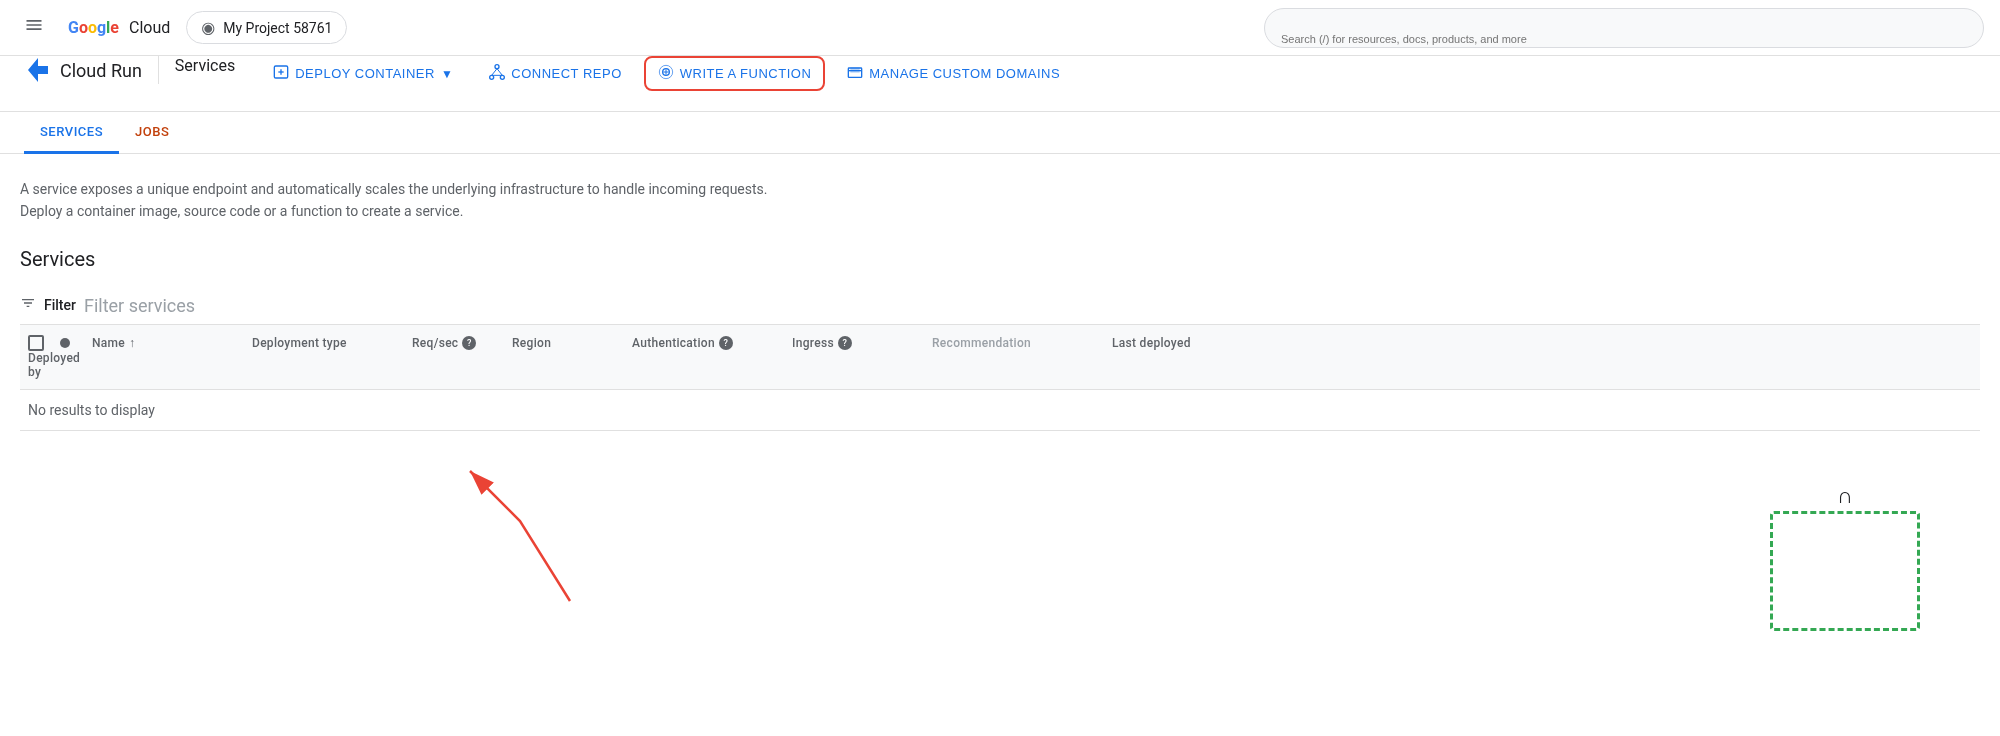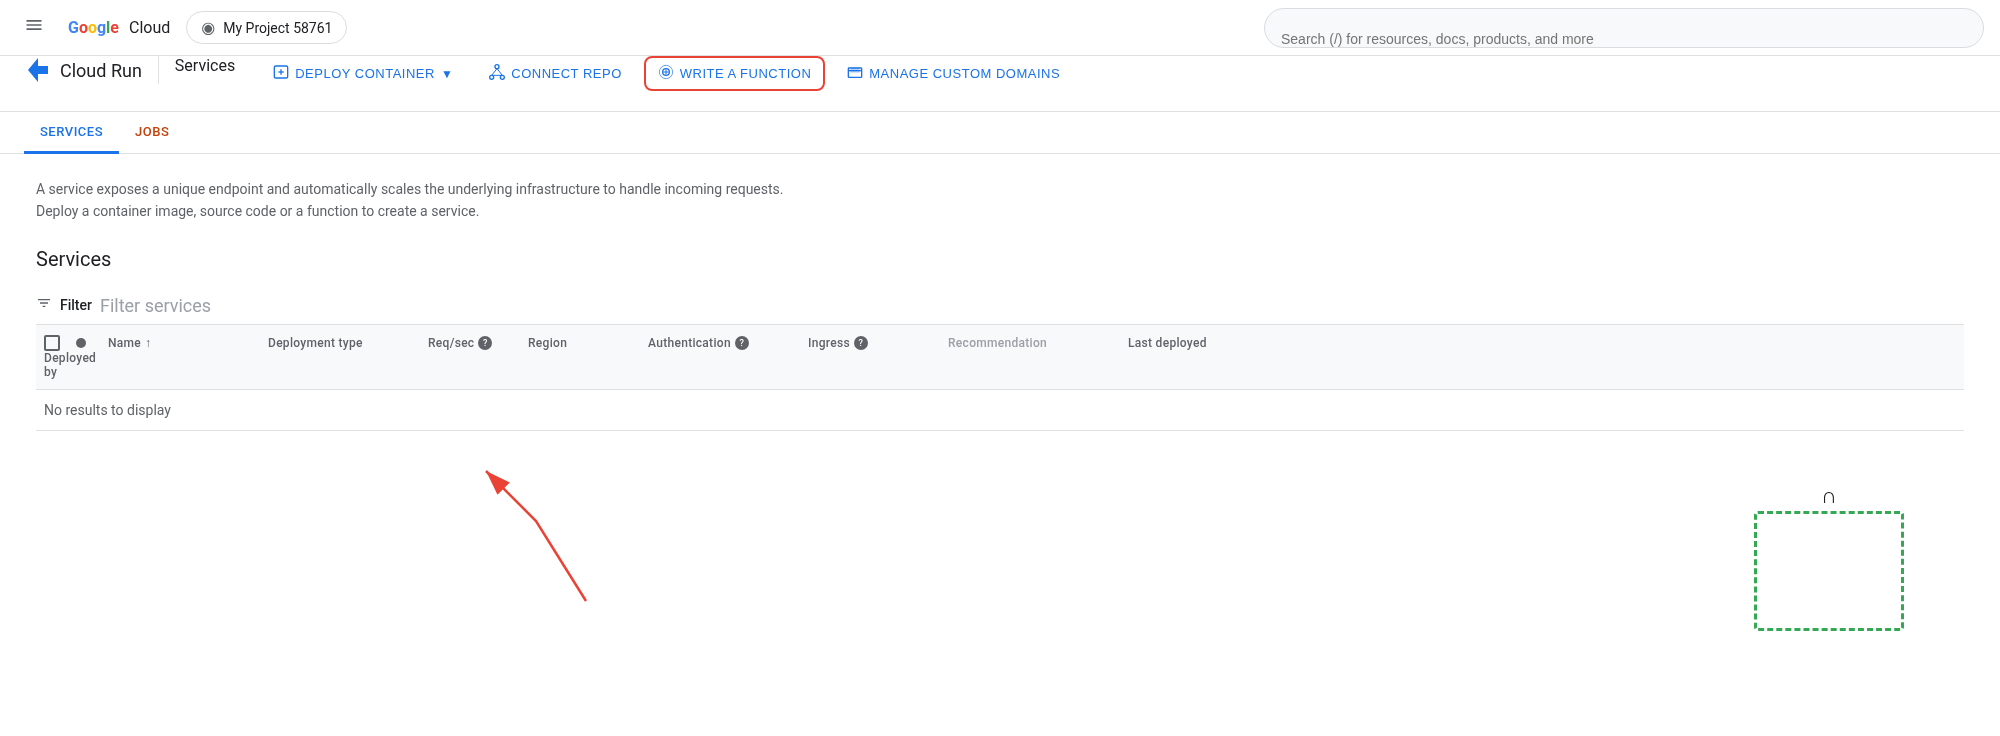--- a/index.html
+++ b/index.html
@@ -50,21 +50,21 @@
       display: flex;
       align-items: center;
       background: #f8f9fa;
       margin-left: auto;
     }
     .search-bar input {
       border: none;
       background: transparent;
       outline: none;
       width: 100%;
-      font-size: 14px;
+      font-size: 11px;
       color: #5f6368;
       margin-top: 23px;
     }
 
     
     .secondary-nav {
       display: flex;
       align-items: flex-start;
       height: 56px;
       padding: 0 24px;
@@ -128,21 +128,21 @@
       color: #c2410c;
       border-bottom: 3px solid transparent;
       margin-bottom: -1px;
     }
     .page-tab.active {
       color: #1a73e8;
       border-bottom: 3px solid #1a73e8;
     }
 
     
-    .main-content { padding: 24px 36px 0; }
+    .main-content { padding: 24px 20px 0; }
     .description-text { font-size: 14px; color: #5f6368; line-height: 1.6; margin-bottom: 24px; }
 
     .section-title { font-size: 20px; font-weight: 400; color: #202124; margin-bottom: 16px; }
 
     
     .filter-bar {
       display: flex;
       align-items: center;
       gap: 8px;
       padding: 8px 0;

